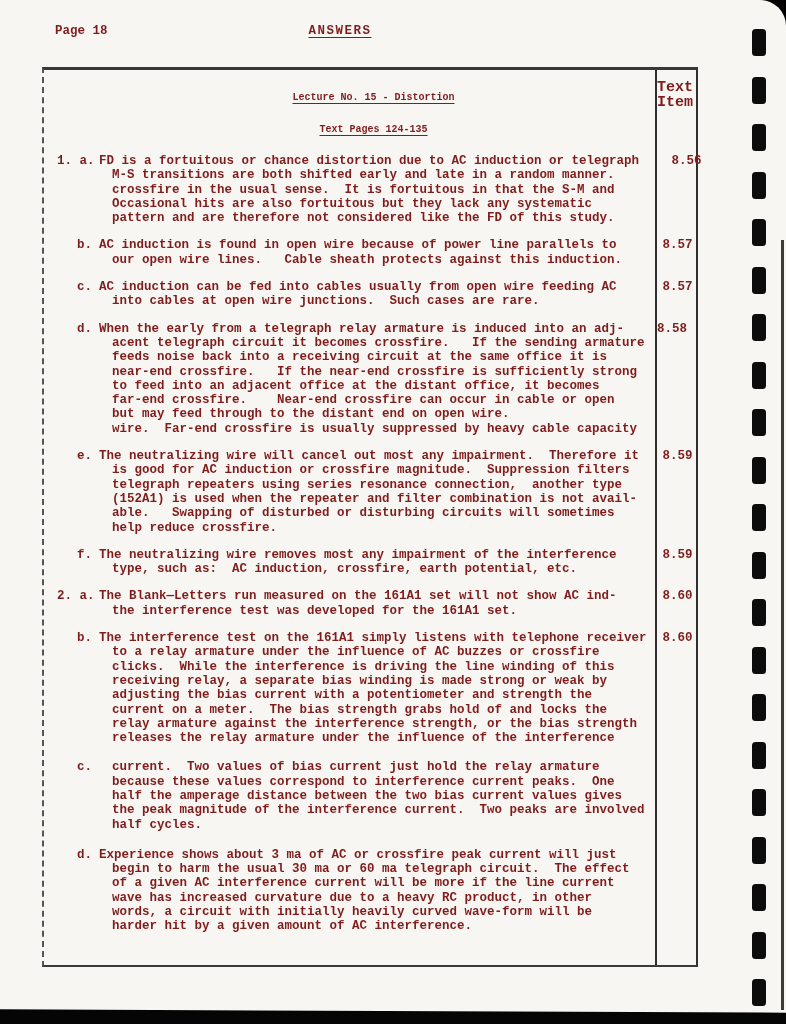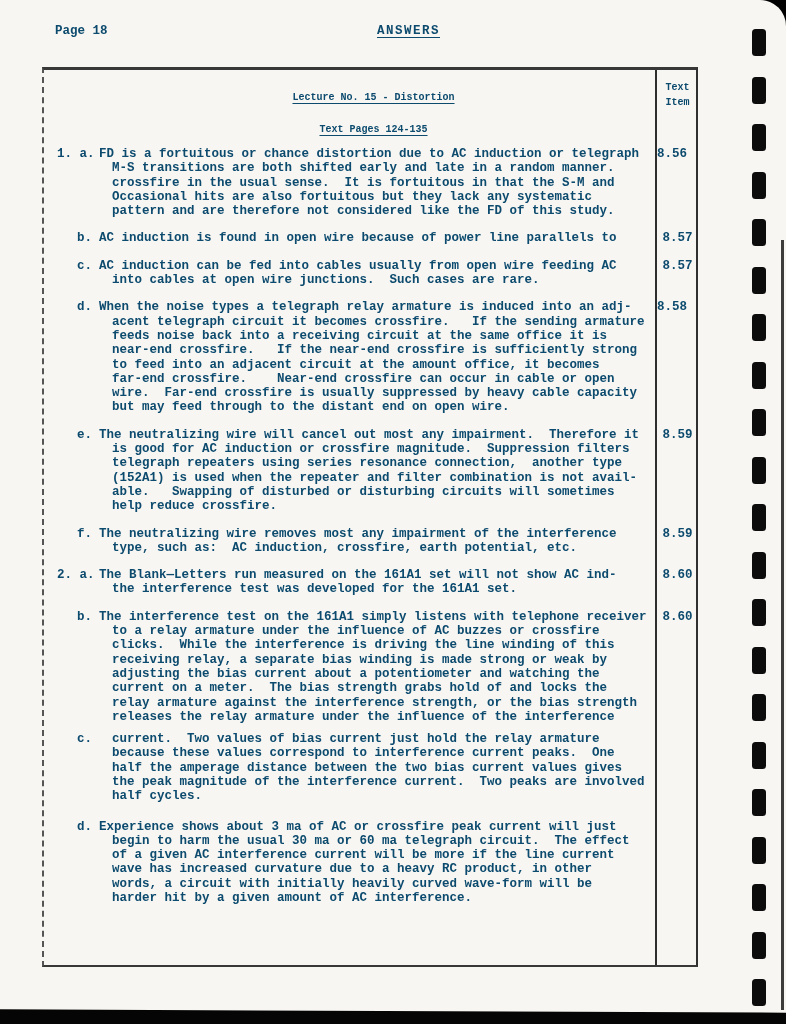--- a/index.html
+++ b/index.html
@@ -1,40 +1,40 @@
 <!DOCTYPE html>
 <html><head>
 <meta charset="utf-8">
 <style>
   html,body{margin:0;padding:0;background:#222;}
   #page{position:relative;width:786px;height:1024px;background:#000;overflow:hidden;
-        font-family:"Liberation Mono","DejaVu Sans Mono",monospace;color:#0c4a6e;}
+        font-family:"Liberation Mono","DejaVu Sans Mono",monospace;color:#7f1d1d;}
   #paper{position:absolute;left:0;top:0;right:0;bottom:7px;background:#f7f6f2;
          border-top-right-radius:26px;}
   
   .page-label{position:absolute;left:55px;top:24px;font-size:12.5px;font-weight:600;white-space:pre;}
-  .answers-header{position:absolute;left:240px;top:24px;width:200px;text-align:right;
+  .answers-header{position:absolute;left:240px;top:24px;width:200px;text-align:center;
                   font-size:12.5px;font-weight:700;letter-spacing:1.5px;
                   text-decoration:underline;text-underline-offset:3px;white-space:pre;}
   
   #answer-table{position:absolute;left:42px;top:67px;width:656px;height:900px;box-sizing:border-box;
        border-top:3px solid #383838;border-right:2px solid #303030;
        border-bottom:2px solid #383838;border-left:2px dashed #555;}
   #col-sep{position:absolute;left:611px;top:0;bottom:0;width:2px;background:#2e2e2e;}
   .tbl-title{position:absolute;left:0;top:11px;width:611px;text-align:center;
              font-size:10px;font-weight:700;white-space:pre;}
   .tbl-title span{text-decoration:underline;text-underline-offset:3px;}
   .tbl-subtitle{top:43px;}
-  #item-col-head{position:absolute;left:613px;top:10px;width:41px;text-align:center;
-                 font-size:10px;font-weight:700;line-height:15px;}
+  #item-col-head{position:absolute;left:613px;top:10px;width:41px;text-align:left;
+                 font-size:15px;font-weight:700;line-height:15px;}
   #item-col-head .u{text-underline-offset:2px;}
   
   #answers-container{position:absolute;left:0;top:69px;width:656px;}
   .answer-row{position:relative;font-size:12.5px;line-height:14.3px;font-weight:600;}
-  .g13{margin-top:13px;} .g16{margin-top:16px;} .g0{margin-top:8px;}
+  .g13{margin-top:13px;} .g16{margin-top:16px;} .g0{margin-top:15px;}
   .marker{position:absolute;top:0;white-space:pre;}
   .marker.num{left:13px;} .marker.let{left:33px;}
   .answer-lines{margin-left:55px;}
   .ln{white-space:pre;height:14.3px;}
   .ln-cont{padding-left:13px;}
   
   .binding-hole{position:absolute;left:752px;width:14px;height:27px;background:#0c0c0c;border-radius:3.5px;}
   #right-edge-line{position:absolute;right:2px;top:240px;height:770px;width:3px;background:#1c1c1c;opacity:.85;}
   #bottom-scan-bar{position:absolute;left:-6px;top:1011px;width:800px;height:16px;background:#050505;
                    transform:rotate(0.25deg);}
@@ -67,48 +67,49 @@
       <div id="answers-container">
           <div class="answer-row g0">
             <div class="marker num">1. a.</div>
             <div class="answer-lines">
               <div class="ln ln-first">FD is a fortuitous or chance distortion due to AC induction or telegraph</div>
               <div class="ln ln-cont">M-S transitions are both shifted early and late in a random manner.</div>
               <div class="ln ln-cont">crossfire in the usual sense.  It is fortuitous in that the S-M and</div>
               <div class="ln ln-cont">Occasional hits are also fortuitous but they lack any systematic</div>
               <div class="ln ln-cont">pattern and are therefore not considered like the FD of this study.</div>
             </div>
-            <div style="position: absolute; left: 613px; top: 0px; width: 59px; ">8.56</div>
+            <div style="position: absolute; left: 613px; top: 0px; width: 59px; text-align: center;">8.56</div>
           </div>
           <div class="answer-row g13">
             <div class="marker let">b.</div>
             <div class="answer-lines">
               <div class="ln ln-first">AC induction is found in open wire because of power line parallels to</div>
+              <div class="ln ln-cont">our open wire lines.   Cable sheath protects against this induction.</div>
             </div>
             <div style="position: absolute; left: 613px; top: 0px; width: 41px; text-align: center;">8.57</div>
           </div>
           <div class="answer-row g13">
             <div class="marker let">c.</div>
             <div class="answer-lines">
               <div class="ln ln-first">AC induction can be fed into cables usually from open wire feeding AC</div>
               <div class="ln ln-cont">into cables at open wire junctions.  Such cases are rare.</div>
             </div>
             <div style="position: absolute; left: 613px; top: 0px; width: 41px; text-align: center;">8.57</div>
           </div>
           <div class="answer-row g13">
             <div class="marker let">d.</div>
             <div class="answer-lines">
-              <div class="ln ln-first">When the noise types a telegraph relay armature is induced into an adj-</div>
+              <div class="ln ln-first">When the early from a telegraph relay armature is induced into an adj-</div>
               <div class="ln ln-cont">acent telegraph circuit it becomes crossfire.   If the sending armature</div>
               <div class="ln ln-cont">feeds noise back into a receiving circuit at the same office it is</div>
               <div class="ln ln-cont">near-end crossfire.   If the near-end crossfire is sufficiently strong</div>
-              <div class="ln ln-cont">to feed into an adjacent circuit at the amount office, it becomes</div>
+              <div class="ln ln-cont">to feed into an adjacent office at the distant office, it becomes</div>
               <div class="ln ln-cont">far-end crossfire.    Near-end crossfire can occur in cable or open</div>
+              <div class="ln ln-cont">but may feed through to the distant end on open wire.</div>
               <div class="ln ln-cont">wire.  Far-end crossfire is usually suppressed by heavy cable capacity</div>
-              <div class="ln ln-cont">but may feed through to the distant end on open wire.</div>
             </div>
             <div style="position: absolute; left: 613px; top: 0px; width: 21px; text-align: center;">8.58</div>
           </div>
           <div class="answer-row g13">
             <div class="marker let">e.</div>
             <div class="answer-lines">
               <div class="ln ln-first">The neutralizing wire will cancel out most any impairment.  Therefore it</div>
               <div class="ln ln-cont">is good for AC induction or crossfire magnitude.  Suppression filters</div>
               <div class="ln ln-cont">telegraph repeaters using series resonance connection,  another type</div>
               <div class="ln ln-cont">(152A1) is used when the repeater and filter combination is not avail-</div>
@@ -133,21 +134,21 @@
             </div>
             <div style="position: absolute; left: 613px; top: 0px; width: 41px; text-align: center;">8.60</div>
           </div>
           <div class="answer-row g13">
             <div class="marker let">b.</div>
             <div class="answer-lines">
               <div class="ln ln-first">The interference test on the 161A1 simply listens with telephone receiver</div>
               <div class="ln ln-cont">to a relay armature under the influence of AC buzzes or crossfire</div>
               <div class="ln ln-cont">clicks.  While the interference is driving the line winding of this</div>
               <div class="ln ln-cont">receiving relay, a separate bias winding is made strong or weak by</div>
-              <div class="ln ln-cont">adjusting the bias current about a potentiometer and watching the</div>
+              <div class="ln ln-cont">adjusting the bias current with a potentiometer and strength the</div>
               <div class="ln ln-cont">current on a meter.  The bias strength grabs hold of and locks the</div>
               <div class="ln ln-cont">relay armature against the interference strength, or the bias strength</div>
               <div class="ln ln-cont">releases the relay armature under the influence of the interference</div>
             </div>
             <div style="position: absolute; left: 613px; top: 0px; width: 41px; text-align: center;">8.60</div>
           </div>
           <div class="answer-row g0">
             <div class="marker let">c.</div>
             <div class="answer-lines">
               <div class="ln ln-cont">current.  Two values of bias current just hold the relay armature</div>

